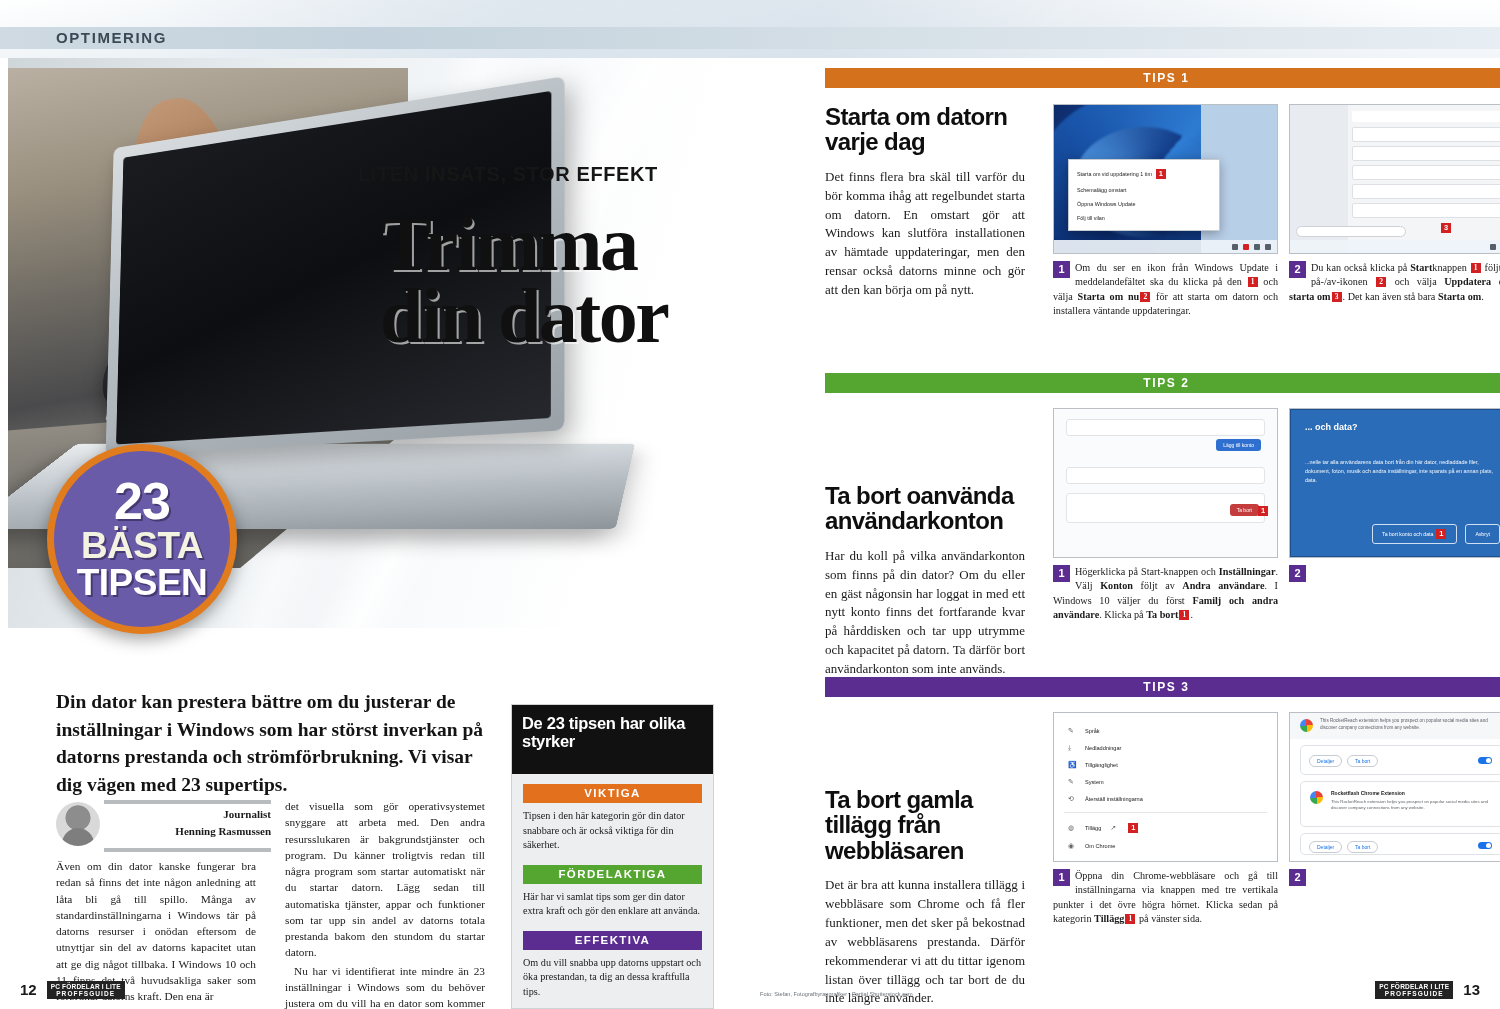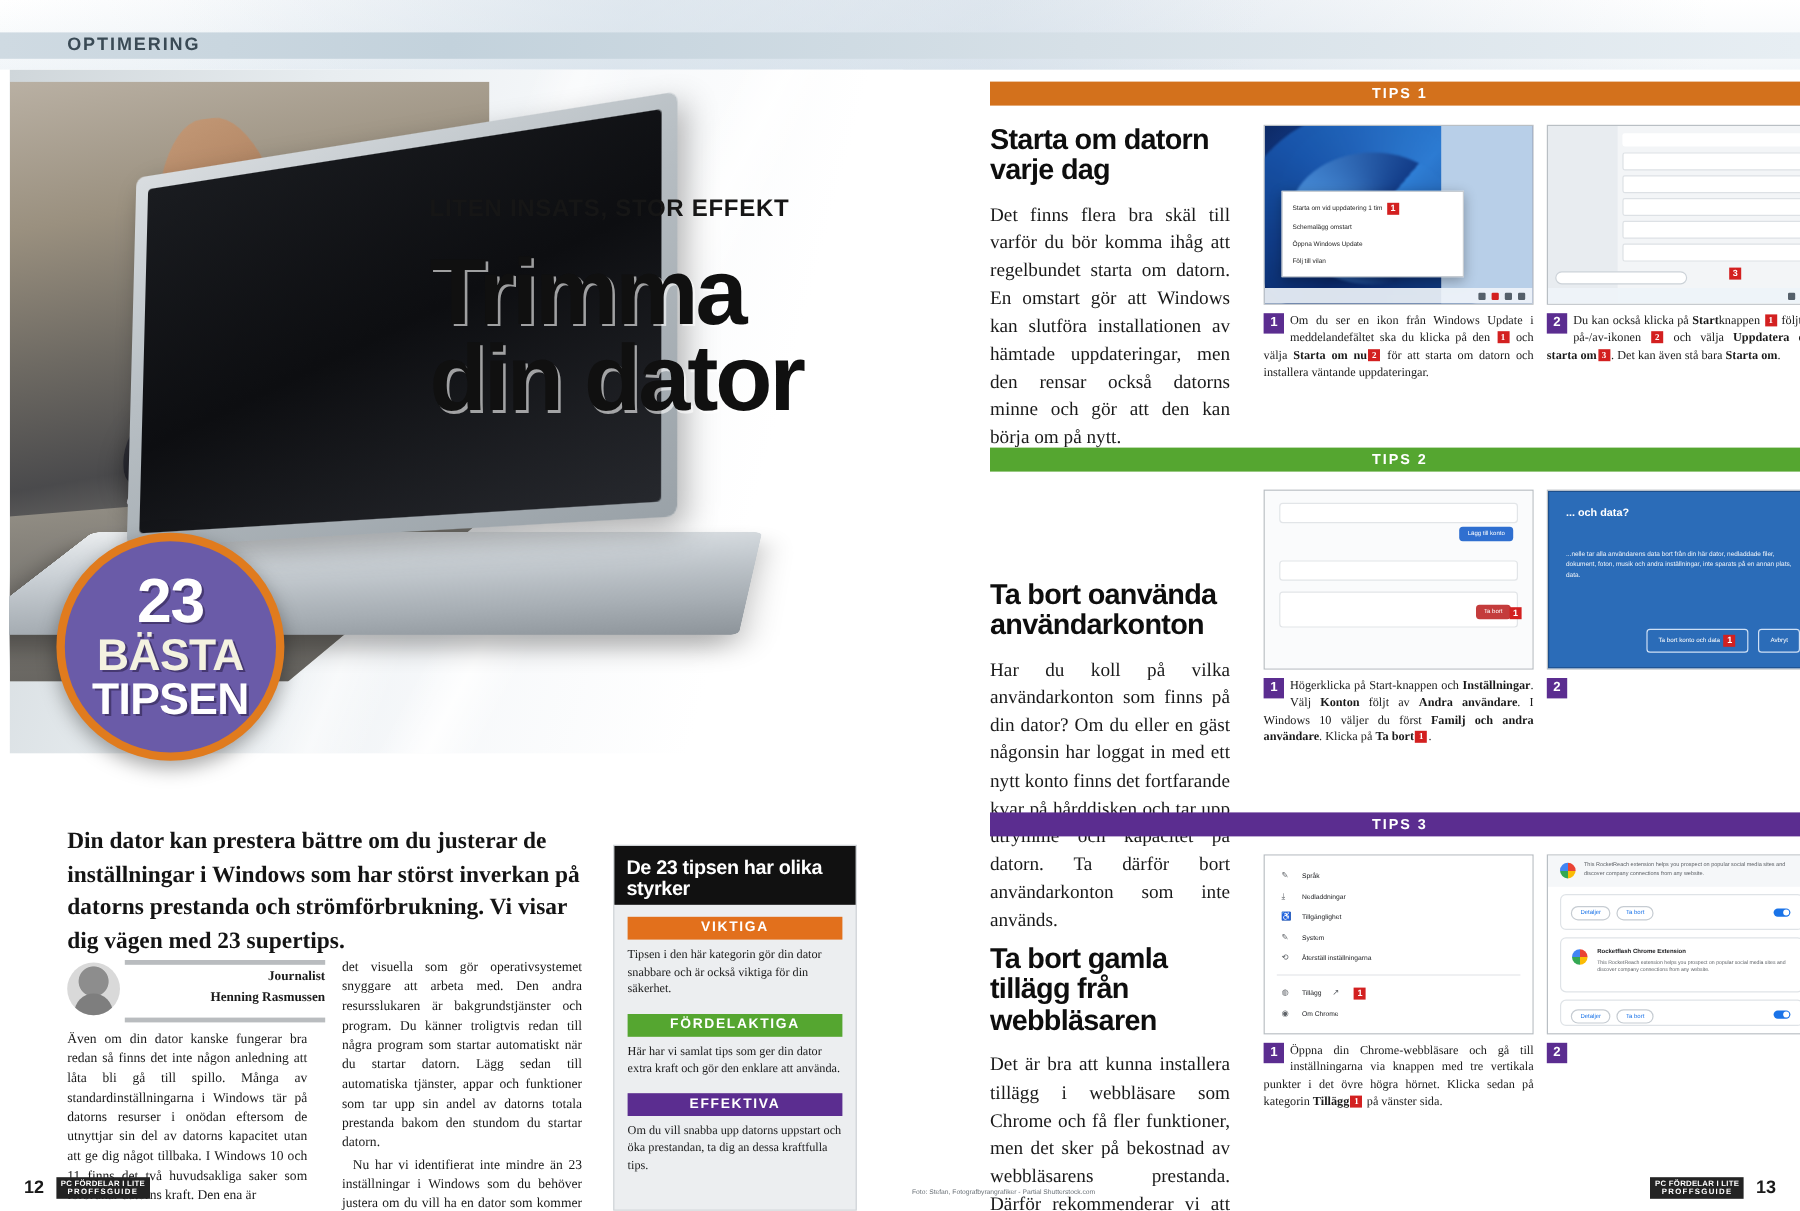--- a/index.html
+++ b/index.html
@@ -119,22 +119,23 @@
   
   .title-block { position: absolute; left: 358px; top: 105px; width: 390px; }
   .eyebrow {
     font-size: 20px; font-weight: bold; letter-spacing: .6px; color: #161616;
     font-family: "Liberation Sans", sans-serif;
   }
   .headline {
     margin-top: 22px;
     font-size: 78px; line-height: .92; font-weight: bold; color: #101010;
     letter-spacing: -2.5px;
-    font-family: Liberation Sans, sans-serif;
+    font-family: Liberation Serif, serif;
     text-shadow: 2px 2px 0 rgba(255,255,255,.6);
+    margin-left: 22px;
   }
 
   
   .intro-deck {
     position: absolute; left: 56px; top: 582px; width: 440px;
     font-family: "Liberation Serif", serif;
     font-size: 19.5px; line-height: 1.42; font-weight: bold; color: #141414; margin-top: 48px;
   }
 
   
@@ -173,21 +174,21 @@
   .body-col p + p { text-indent: 9px; }
   #body-col-1 { left: 56px; top: 800px; height: 150px; }
   #body-col-2 { left: 285px; top: 740px; height: 210px; }
 
   
   .styrker-box {
     position: absolute; left: 511px; top: 646px; width: 203px; height: 305px;
     background: #eceef0; border: 1px solid #cfd3d6;
   }
   .styrker-head {
-    background: #111111; color: #ffffff; padding: 9px 10px 4px 10px;
+    background: #111111; color: #ffffff; padding: 9px 10px 24px 10px;
     font-size: 16.5px; font-weight: bold; line-height: 1.1; letter-spacing: -.3px;
   }
   .styrker-body { padding: 10px 11px 8px 11px; }
   .cat-band {
     color: #fff; font-size: 11.5px; font-weight: bold; letter-spacing: 1.4px;
     text-align: center; padding: 3px 0 4px 0; margin-bottom: 6px;
   }
   .cat-band.viktiga      { background: #e2701c; }
   .cat-band.fordelaktiga { background: #55a630; }
   .cat-band.effektiva    { background: #5b2d90; }
@@ -223,21 +224,21 @@
   #tip-sec-2 { top: 350px; height: 255px; }
   #tip-sec-3 { top: 654px; height: 280px; }
 
   .tip-left { position: absolute; left: 0; top: 0; width: 200px; }
   .tip-title {
     font-size: 24px; font-weight: bold; line-height: 1.06; color: #0e0e0e;
     letter-spacing: -.6px; margin-bottom: 13px;
   }
   .tip-body {
     font-family: "Liberation Serif", serif;
-    font-size: 16px; line-height: 1.45; color: #1a1a1a; text-align: justify;
+    font-size: 13px; line-height: 1.45; color: #1a1a1a; text-align: justify;
   }
 
   .shot-col { position: absolute; width: 225px; }
   .shot-col.a { left: 228px; }
   .shot-col.b { left: 464px; }
   .shot-frame {
     width: 225px; height: 150px; border: 1px solid #b9bfc4; overflow: hidden;
     position: relative; background: #fff;
   }
   .step-cap { margin-top: 7px; position: relative; min-height: 66px; }

